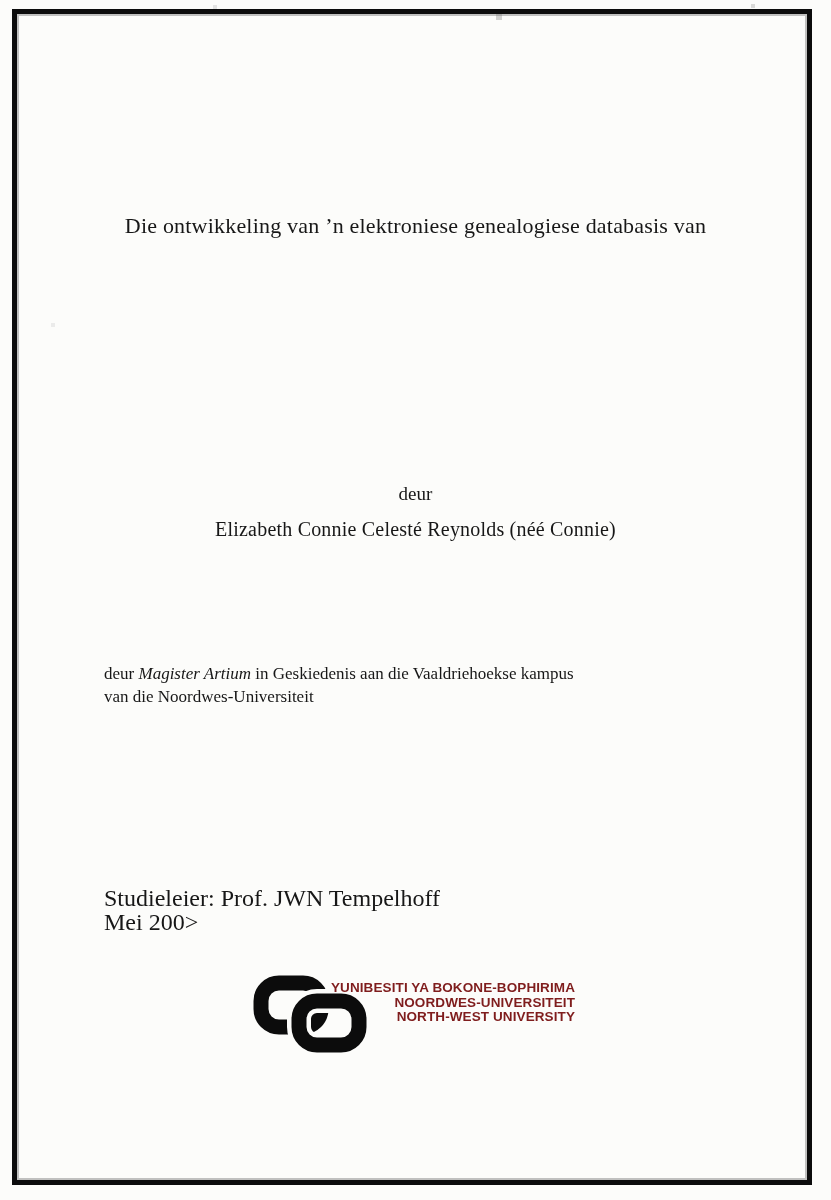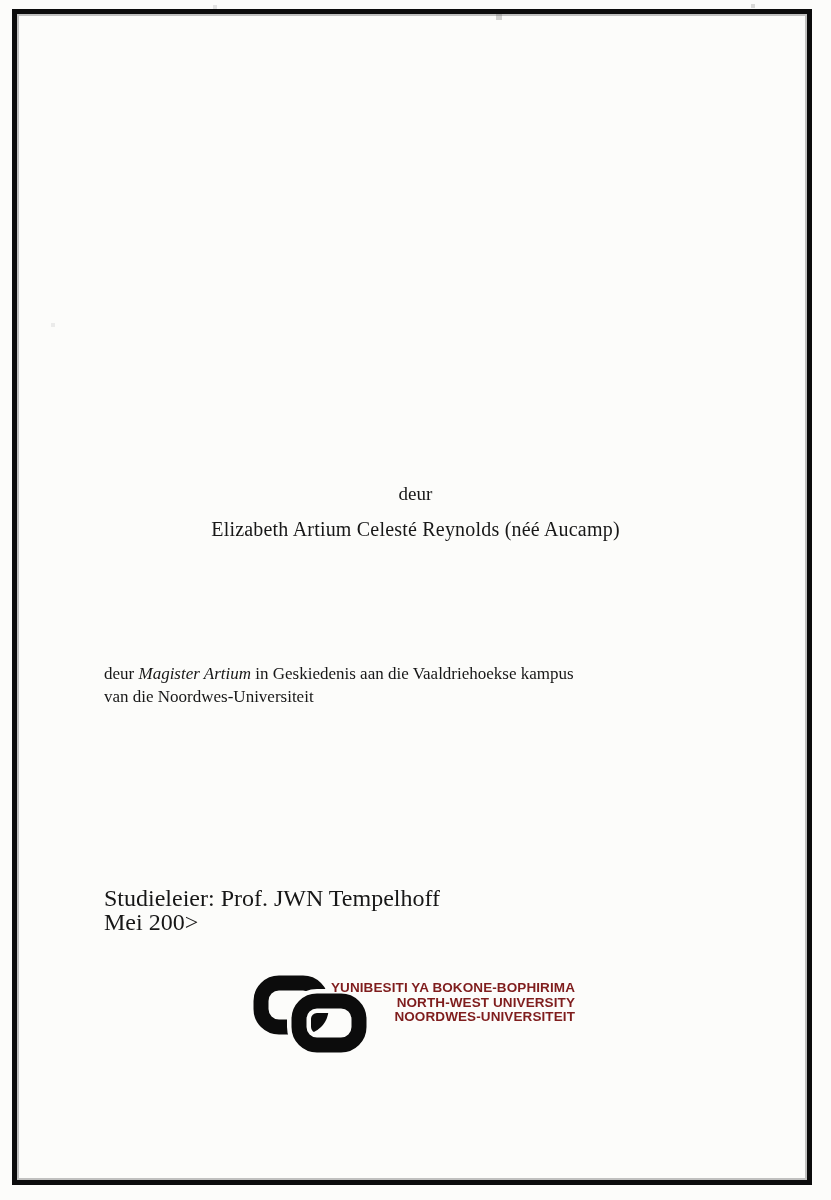--- a/index.html
+++ b/index.html
@@ -91,25 +91,26 @@
 </style>
 </head>
 <body>
 
 <div class="page">
 
   <div class="frame"></div>
   <div class="specks"></div>
 
   <div class="title">
+    <div>Die ontwikkeling van ’n elektroniese genealogiese databasis van</div>
   </div>
 
   <div class="byline">deur</div>
 
-  <div class="author">Elizabeth Artium Celesté Reynolds (néé Aucamp)</div>
+  <div class="author">Elizabeth Connie Celesté Reynolds (néé Connie)</div>
 
   <div class="statement">
     <div class="s2"><span>deur </span><em>Magister Artium</em><span> in Geskiedenis aan die Vaaldriehoekse kampus</span></div>
     <div class="s3">van die Noordwes-Universiteit</div>
   </div>
 
   <div class="supervisor-block">
     <div>Studieleier: Prof. JWN Tempelhoff</div>
     <div>Mei 200&gt;</div>
   </div>
@@ -117,18 +118,18 @@
   <div class="logo">
     <svg width="114" height="78" viewBox="0 0 114 78" aria-hidden="true">
 
       <rect x="8" y="8" width="60" height="44" rx="18" fill="none" stroke="#0c0c0c" stroke-width="15"></rect>
 
       <rect x="46" y="26" width="60" height="44" rx="18" fill="none" stroke="#fcfcfa" stroke-width="24"></rect>
       <rect x="46" y="26" width="60" height="44" rx="18" fill="none" stroke="#0c0c0c" stroke-width="15"></rect>
     </svg>
     <div class="logo-text">
       <div>YUNIBESITI YA BOKONE-BOPHIRIMA</div>
+      <div>NOORDWES-UNIVERSITEIT</div>
       <div>NORTH-WEST UNIVERSITY</div>
-      <div>NOORDWES-UNIVERSITEIT</div>
     </div>
   </div>
 
 </div>
 
 </body></html>

